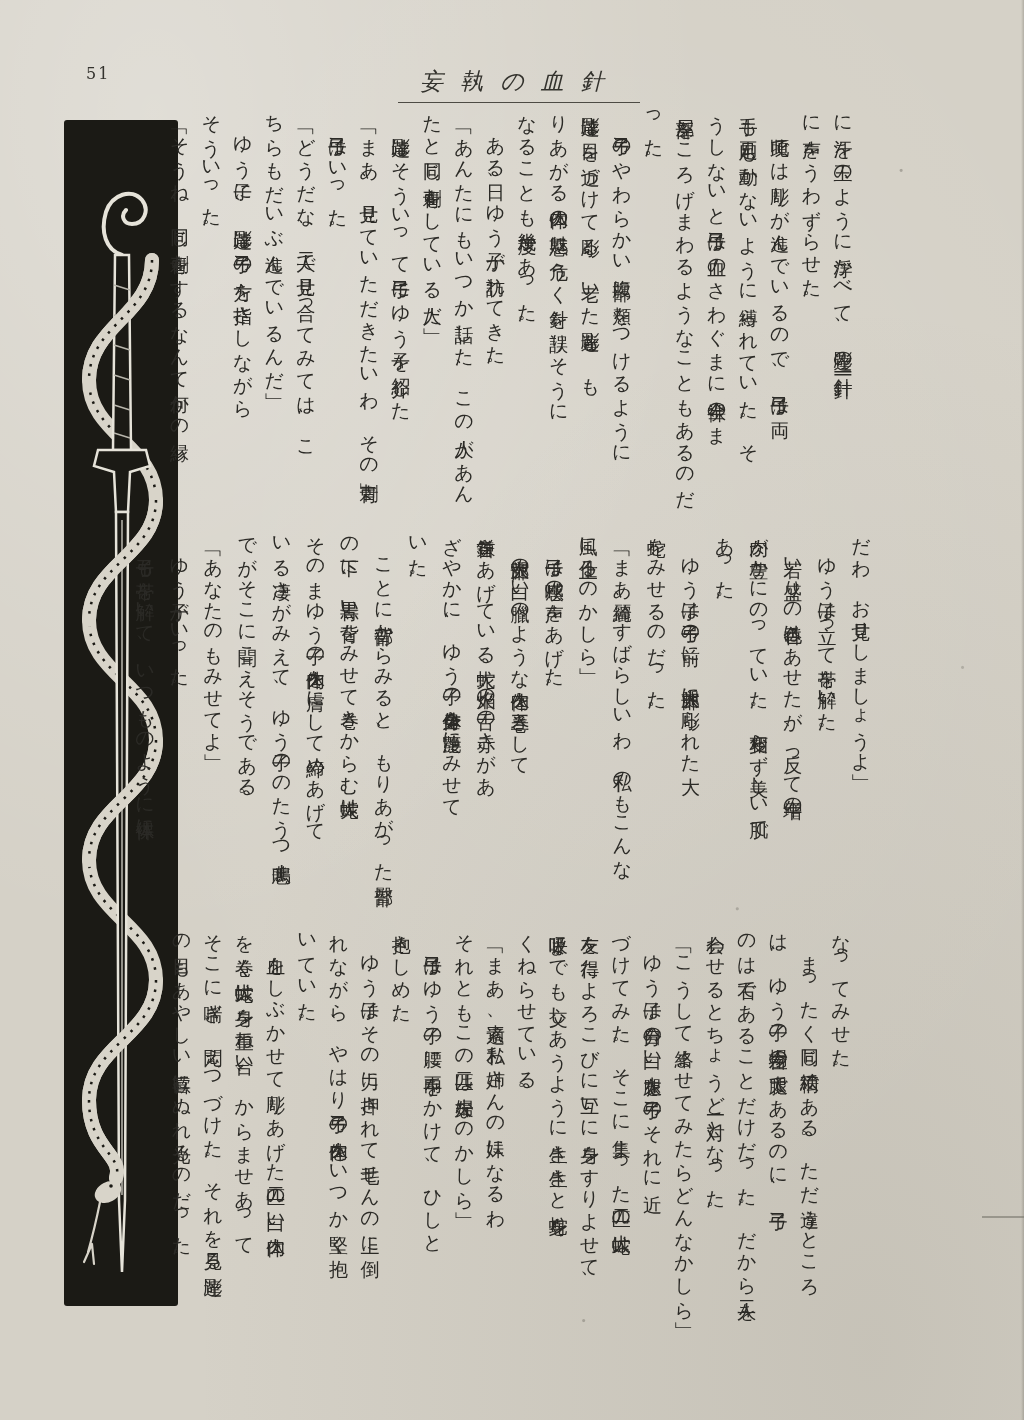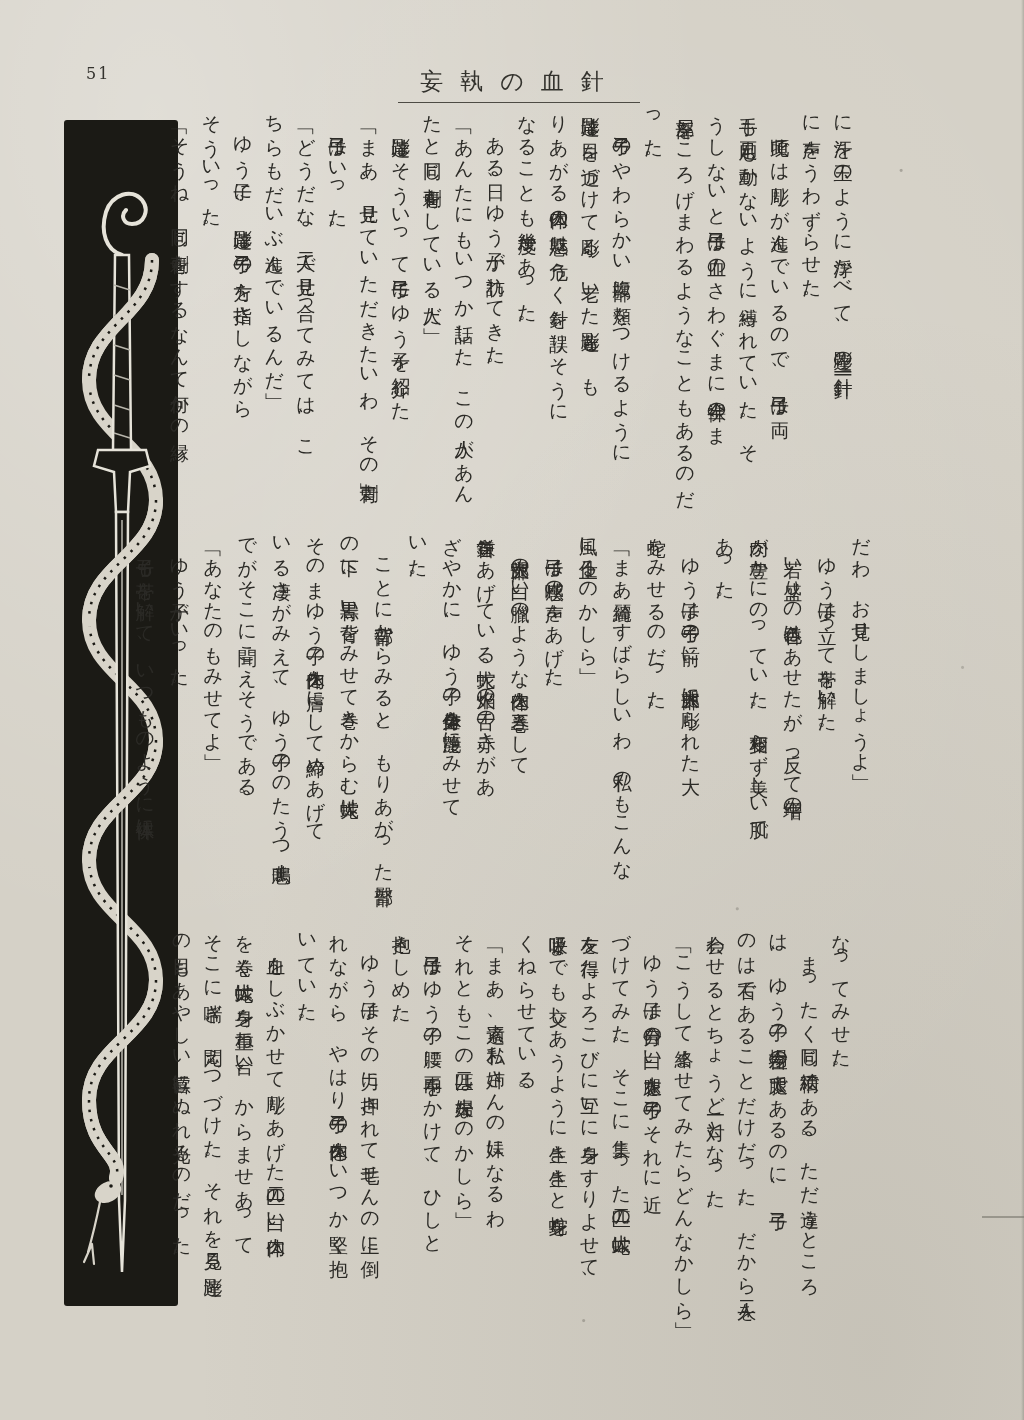--- a/index.html
+++ b/index.html
@@ -15,21 +15,21 @@
   .specks{position:absolute;inset:0;pointer-events:none;
         background:
           radial-gradient(circle 1.5px at 14% 22%, rgba(60,58,50,.35) 0 1px, transparent 2px),
           radial-gradient(circle 1.5px at 88% 12%, rgba(60,58,50,.3) 0 1px, transparent 2px),
           radial-gradient(circle 2px at 72% 64%, rgba(60,58,50,.25) 0 1px, transparent 2px),
           radial-gradient(circle 1.5px at 33% 81%, rgba(60,58,50,.3) 0 1px, transparent 2px),
           radial-gradient(circle 1.5px at 57% 93%, rgba(60,58,50,.28) 0 1px, transparent 2px),
           radial-gradient(circle 2px at 94% 47%, rgba(60,58,50,.22) 0 1px, transparent 2px);}
   .page-number{position:absolute;left:86px;top:64px;font-size:16px;
         letter-spacing:2px;color:#33322d;}
-  .header{position:absolute;left:0;top:66px;width:1024px;text-align:center;}
+  .header{position:absolute;left:0;top:66px;width:1024px;text-align:center;font-style:italic;}
   .header-title{display:inline-block;font-size:23px;letter-spacing:17px;
         color:#33322d;padding:0 0 6px 17px;}
   .header-rule{position:absolute;left:398px;top:102px;width:242px;height:0;
         border-top:1.6px solid #4d4b44;}
   .vtext{position:absolute;writing-mode:vertical-rl;text-orientation:upright;
         color:#2b2a26;}
   .vtext p{margin:0;padding:0;}
   .vtext p.indent{padding-top:21px;}
   .band1{left:163px;top:102px;width:696px;height:416px;
         font-size:19px;line-height:31.6px;letter-spacing:1.5px;}

